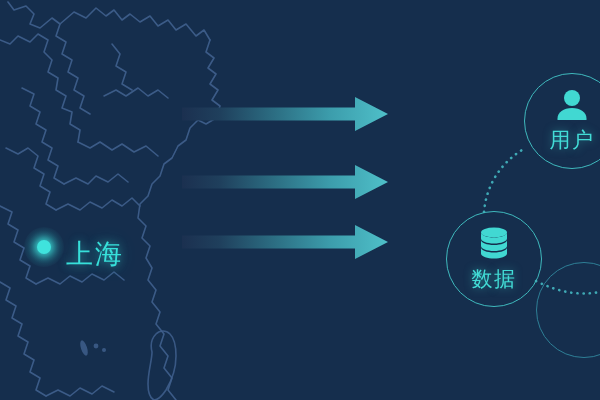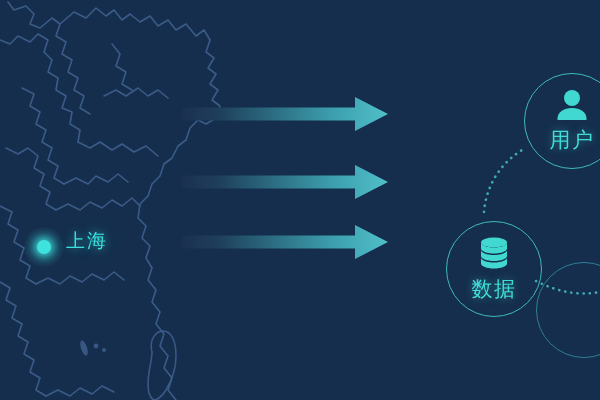--- a/index.html
+++ b/index.html
@@ -50,22 +50,22 @@
     position: absolute;
     left: 13px; top: 13px;
     width: 14px; height: 14px;
     border-radius: 50%;
     background: #3fe3dd;
     box-shadow: 0 0 7px 2px rgba(63,227,221,0.75);
   }
   .city-label {
     position: absolute;
     left: 66px;
-    top: 228px;
-    font-size: 19px;
+    top: 236px;
+    font-size: 27px;
     letter-spacing: 2px;
     color: #37e0da;
     text-shadow: 0 0 9px rgba(55,224,218,0.55), 0 0 18px rgba(55,224,218,0.30);
     white-space: nowrap;
     z-index: 5;
   }
 
   .node {
     position: absolute;
     border-radius: 50%;
@@ -90,21 +90,21 @@
     font-family: Liberation Mono, monospace;
   }
   #node-user {
     left: 524px;
     top: 73px;
     width: 96px;
     height: 96px;
   }
   #node-data {
     left: 446px;
-    top: 221px;
+    top: 211px;
     width: 96px;
     height: 96px;
     align-items: center;
   }
   #node-partial {
     left: 536px;
     top: 262px;
     width: 96px;
     height: 96px;
     border-color: #2e7f96;

